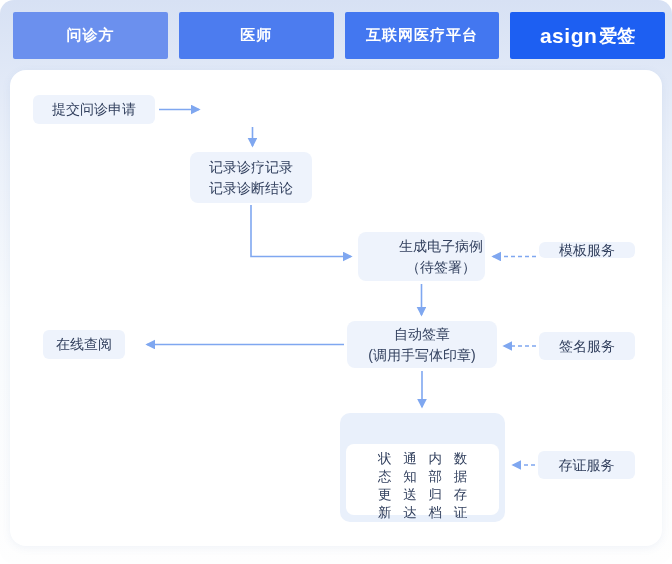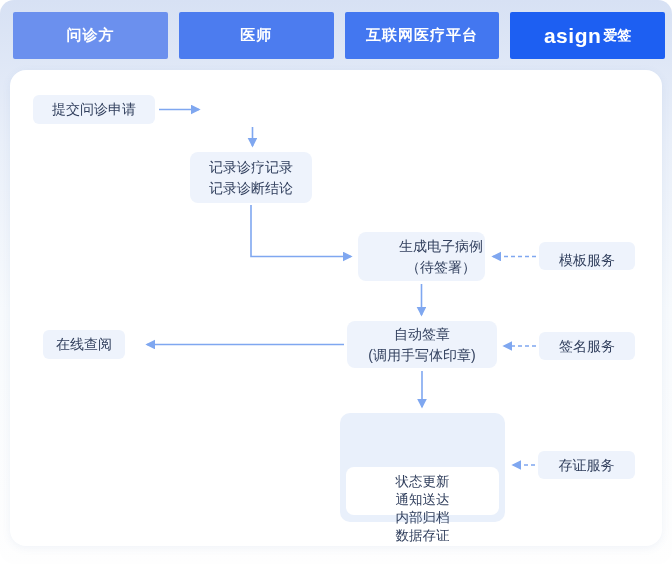--- a/index.html
+++ b/index.html
@@ -26,21 +26,21 @@
   .tab{
     flex:1; height:47px; display:flex; align-items:center; justify-content:center;
     color:#fff; font-size:15px; font-weight:700; letter-spacing:1px;
     border-radius:2px;
   }
   .tab.t1{background:var(--tab1);}
   .tab.t2{background:var(--tab2);}
   .tab.t3{background:var(--tab3);}
   .tab.t4{background:var(--tab4); letter-spacing:0;}
   .brand-latin{font-size:21px; font-weight:700; letter-spacing:.5px; padding-right:2px;}
-  .brand-cjk{font-size:14px; font-weight:700;}
+  .brand-cjk{font-size:18px; font-weight:700;}
   
   .panel{
     position:absolute; left:10px; top:70px; width:652px; height:476px;
     background:var(--panel); border-radius:16px;
     box-shadow:0 2px 8px rgba(80,110,180,0.08);
   }
   .wires{position:absolute; left:0; top:0; width:652px; height:476px;}
   
   .node{
     position:absolute; background:var(--node-bg); color:var(--node-text);
@@ -48,38 +48,37 @@
     font-size:14px; font-weight:500; border-radius:6px; line-height:1.45;
     text-align:center;
   }
   .node.big{border-radius:8px;}
   .n-submit  {left:23px;  top:25px;  width:122px; height:29px;}
   .n-receive {left:195px; top:25px;  width:95px;  height:29px;}
   .n-record  {left:180px; top:82px;  width:122px; height:51px;}
   .n-generate{left:348px; top:162px; width:127px; height:49px;padding-left:39px;}
   .n-autosign{left:337px; top:251px; width:150px; height:47px;}
   .n-review  {left:33px;  top:260px; width:82px;  height:29px;}
-  .n-template{left:529px; top:172px; width:96px;  height:28px;justify-content:flex-end;}
+  .n-template{left:529px; top:172px; width:96px;  height:16px;}
   .n-signsvc {left:529px; top:262px; width:96px;  height:28px;}
   .n-storage {left:528px; top:381px; width:97px;  height:28px;}
   
   .group{
     position:absolute; left:330px; top:343px; width:165px; height:109px;
     background:var(--group-bg); border-radius:10px; color:var(--node-text);
   }
   .group-title{
     height:32px; display:flex; align-items:center; justify-content:center;
     font-size:14px; font-weight:500;
   }
   .group-inner{
     position:absolute; left:6px; right:6px; bottom:7px; top:31px;
     background:#fff; border-radius:8px;
-    display:grid; grid-template-columns:1fr; align-items:center;
+    display:grid; grid-template-columns:1fr 1fr 1fr 1fr; align-items:center;
     padding:6px 26px;
-    margin-top:23px;
   }
   .group-item{
     font-size:13.5px; font-weight:500; text-align:center; color:var(--node-text);
   }
 </style>
 </head>
 <body>
 
 <div class="card">
 

